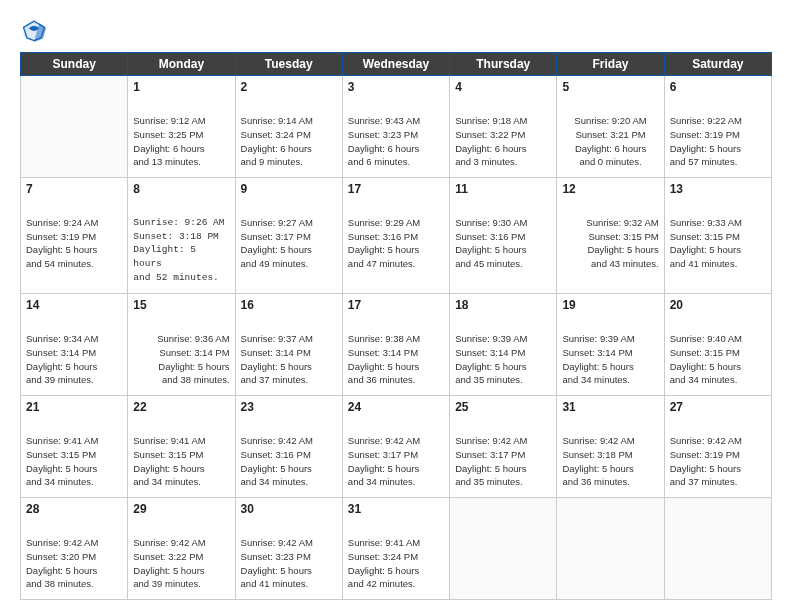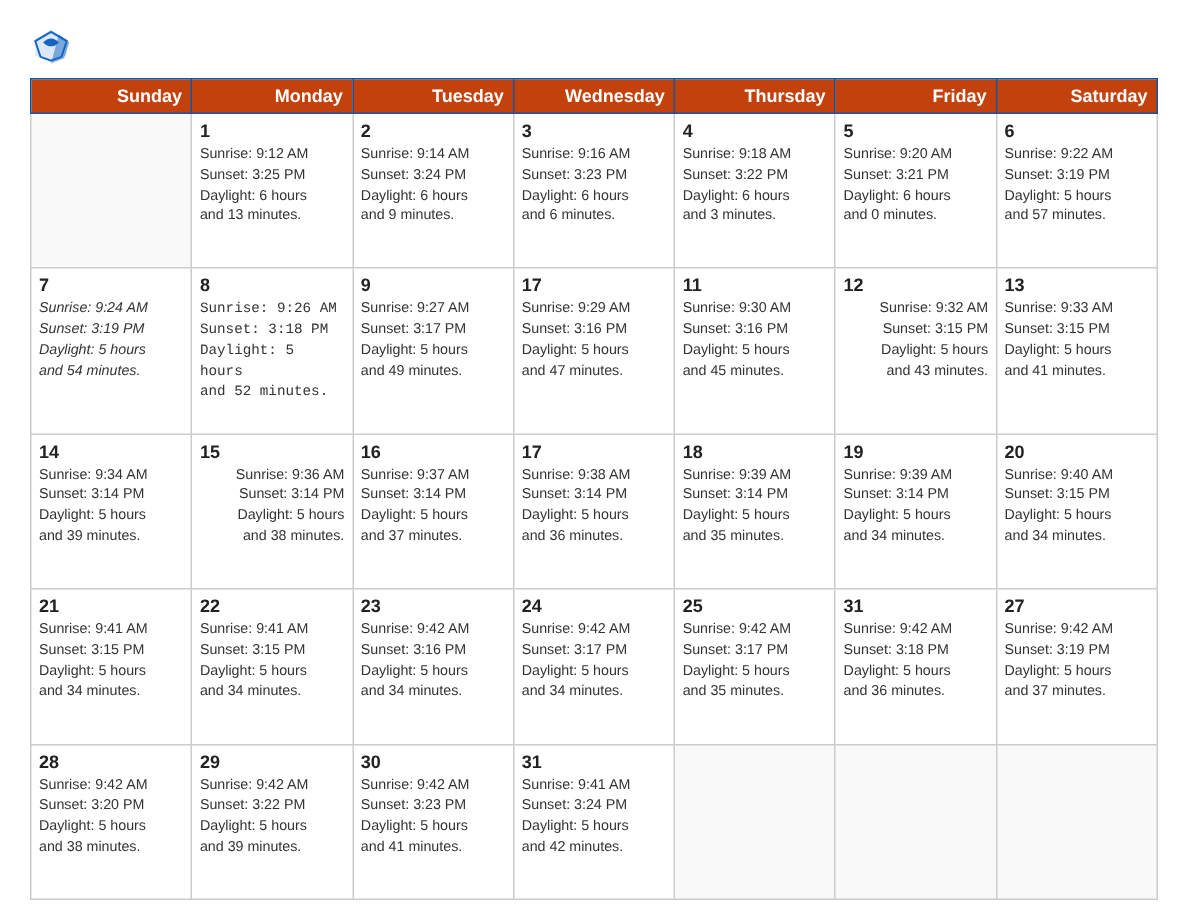--- a/index.html
+++ b/index.html
@@ -53,26 +53,26 @@
       color: #444;
     }
     .calendar {
       flex: 1;
       border: 1px solid #ccc;
       border-collapse: collapse;
       width: 100%;
       table-layout: fixed;
     }
     .calendar th {
-      background: #c2410c;
+      background: #404040;
       color: #fff;
       font-size: 12px;
       font-weight: bold;
       padding: 4px 6px;
-      text-align: right;
+      text-align: center;
       border: 1px solid #1155a0;
     }
     .calendar td {
       border: 1px solid #ccc;
       vertical-align: top;
       padding: 4px 5px;
       font-size: 10px;
       color: #333;
       background: #fff;
       height: 88px;
@@ -84,20 +84,21 @@
       font-size: 12px;
       font-weight: bold;
       color: #222;
       display: block;
       margin-bottom: 2px;
     }
     .day-info {
       font-size: 9.5px;
       line-height: 1.45;
       color: #333;
+      margin-top: 20px;
     }
   </style>
 </head>
 <body>
 
 <div class="page">
   <div class="header">
     <div class="logo">
       <svg class="logo-icon" viewBox="0 0 32 32">
         <polygon points="16,4 28,12 28,24 16,28 4,24 4,12" fill="#1565c0" opacity="0.15"></polygon>
@@ -142,51 +143,51 @@
           </td>
           <td>
             <span class="day-number">2</span>
             <div class="day-info" style="white-space: pre-line;">Sunrise: 9:14 AM
 Sunset: 3:24 PM
 Daylight: 6 hours
 and 9 minutes.</div>
           </td>
           <td>
             <span class="day-number">3</span>
-            <div class="day-info" style="white-space: pre-line;">Sunrise: 9:16 AM
+            <div class="day-info" style="white-space: pre-line;">Sunrise: 9:43 AM
 Sunset: 3:23 PM
 Daylight: 6 hours
 and 6 minutes.</div>
           </td>
           <td>
             <span class="day-number">4</span>
             <div class="day-info" style="white-space: pre-line;">Sunrise: 9:18 AM
 Sunset: 3:22 PM
 Daylight: 6 hours
 and 3 minutes.</div>
           </td>
           <td>
             <span class="day-number">5</span>
-            <div class="day-info" style="white-space: pre-line;">Sunrise: 9:20 AM
+            <div class="day-info" style="white-space: pre-line; text-align: center;">Sunrise: 9:20 AM
 Sunset: 3:21 PM
 Daylight: 6 hours
 and 0 minutes.</div>
           </td>
           <td>
             <span class="day-number">6</span>
             <div class="day-info" style="white-space: pre-line;">Sunrise: 9:22 AM
 Sunset: 3:19 PM
 Daylight: 5 hours
 and 57 minutes.</div>
           </td>
         </tr>
         <tr>
           <td>
             <span class="day-number">7</span>
-            <div class="day-info" style="white-space: pre-line; font-style: italic;">Sunrise: 9:24 AM
+            <div class="day-info" style="white-space: pre-line;">Sunrise: 9:24 AM
 Sunset: 3:19 PM
 Daylight: 5 hours
 and 54 minutes.</div>
           </td>
           <td>
             <span class="day-number">8</span>
             <div class="day-info" style="white-space: pre-line; font-family: Liberation Mono, monospace;">Sunrise: 9:26 AM
 Sunset: 3:18 PM
 Daylight: 5 hours
 and 52 minutes.</div>

